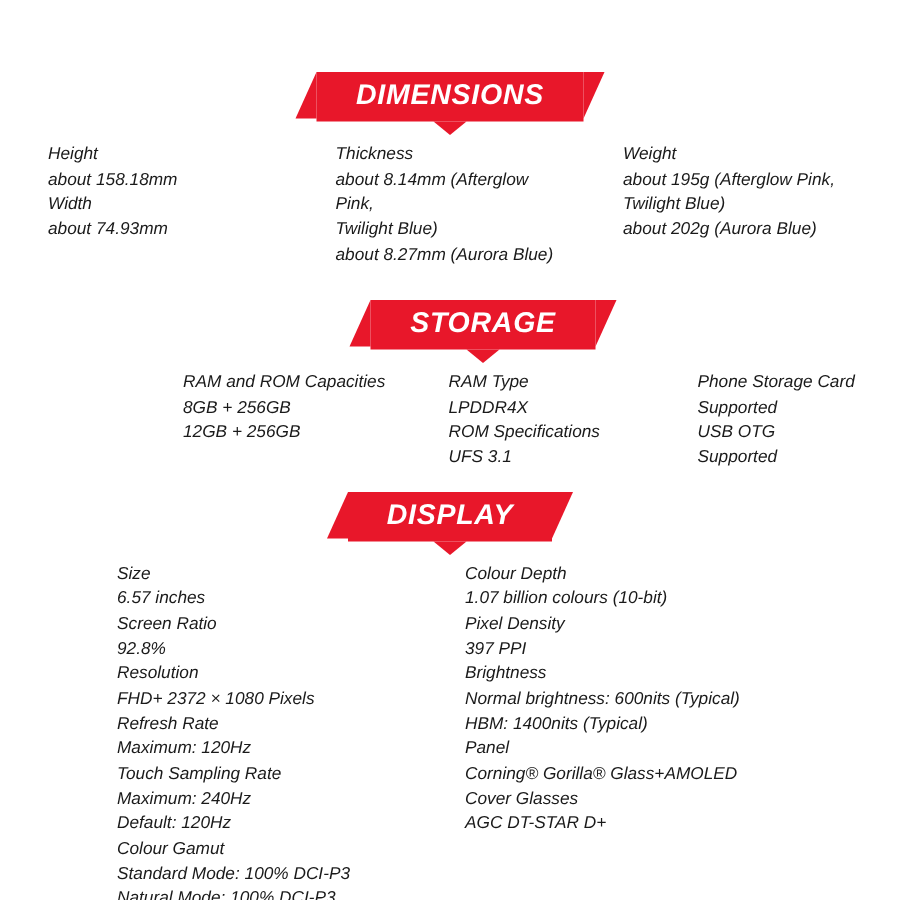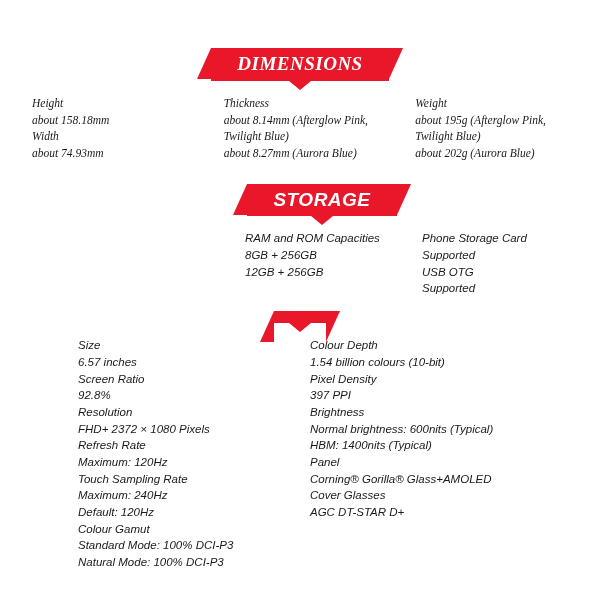--- a/index.html
+++ b/index.html
@@ -81,35 +81,35 @@
     display: flex;
     font-style: italic;
     font-size: 11.5px;
     line-height: 1.45;
   }
   .col p {
     margin: 0;
     white-space: pre-line;
   }
 
-  .sec-dimensions { padding-top: 48px; font-family: Liberation Serif, serif; }
+  .sec-dimensions { padding-top: 48px; }
   .sec-dimensions .cols {
     padding: 14px 28px 0 32px;
     gap: 35px;
   }
   .sec-dimensions .col { flex: 1 1 0; padding-right: 8px; }
 
   .sec-storage { padding-top: 22px; padding-left: 44px; }
   .sec-storage .cols {
     padding: 14px 28px 0 78px;
     justify-content: flex-end;
   }
   .sec-storage .col:nth-child(1) { flex: 0 0 177px; }
   .sec-storage .col:nth-child(2) { flex: 0 0 150px; }
-  .sec-storage .col:nth-child(3) { flex: 1 1 auto; }
+  .sec-storage .col:nth-child(3) { flex: 1 1 auto; margin-left: 16px; }
 
   .sec-display { padding-top: 14px; }
   .sec-display .cols {
     padding: 14px 32px 0 78px;
   }
   .sec-display .col:nth-child(1) { flex: 0 0 232px; }
   .sec-display .col:nth-child(2) { flex: 1 1 auto; }
 </style>
 </head>
 <body>
@@ -152,31 +152,38 @@
         <span class="banner-notch"></span>
       </div>
     </div>
     <div class="cols">
       <div class="col">
         <p>RAM and ROM Capacities
 8GB + 256GB
 12GB + 256GB</p>
       </div>
       <div class="col">
+        <p>RAM Type
+LPDDR4X
+ROM Specifications
+UFS 3.1</p>
+      </div>
+      <div class="col">
         <p>Phone Storage Card
 Supported
 USB OTG
 Supported</p>
       </div>
     </div>
   </section>
 
   <section class="sec-display">
     <div class="banner-wrap">
       <div class="banner">
+        <span>DISPLAY</span>
         <span class="banner-notch"></span>
       </div>
     </div>
     <div class="cols">
       <div class="col">
         <p>Size
 6.57 inches
 Screen Ratio
 92.8%
 Resolution
@@ -185,21 +192,21 @@
 Maximum: 120Hz
 Touch Sampling Rate
 Maximum: 240Hz
 Default: 120Hz
 Colour Gamut
 Standard Mode: 100% DCI-P3
 Natural Mode: 100% DCI-P3</p>
       </div>
       <div class="col">
         <p>Colour Depth
-1.54 billion colours (10-bit)
+1.07 billion colours (10-bit)
 Pixel Density
 397 PPI
 Brightness
 Normal brightness: 600nits (Typical)
 HBM: 1400nits (Typical)
 Panel
 Corning® Gorilla® Glass+AMOLED
 Cover Glasses
 AGC DT-STAR D+</p>
       </div>

